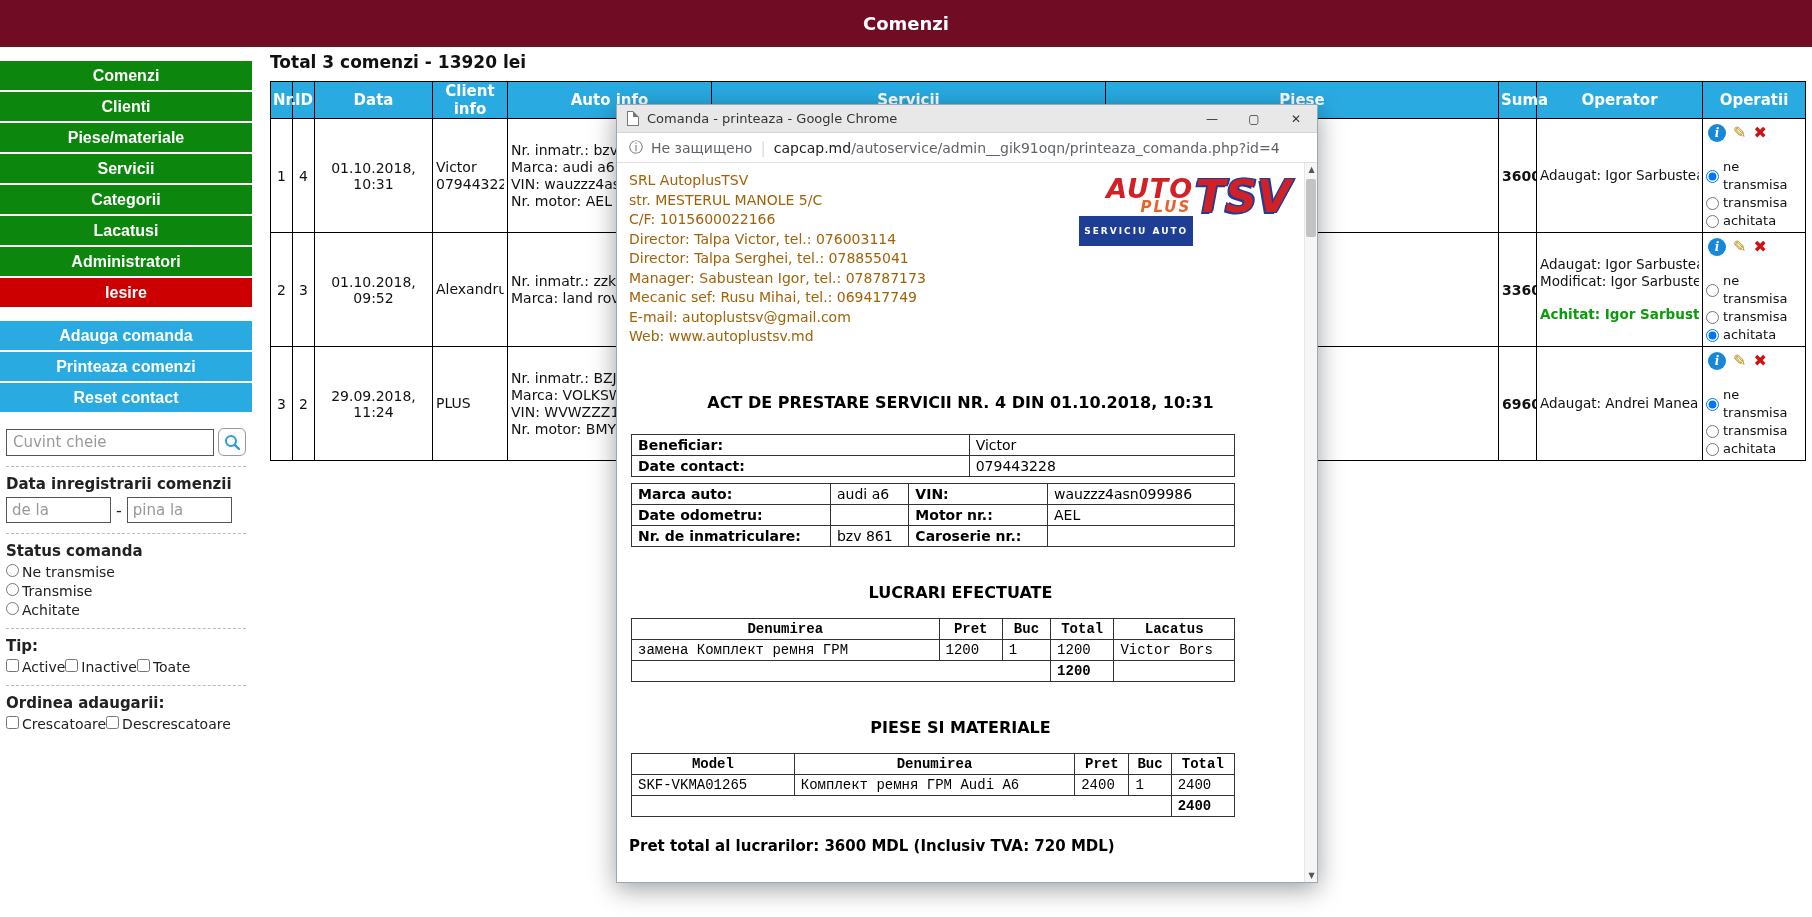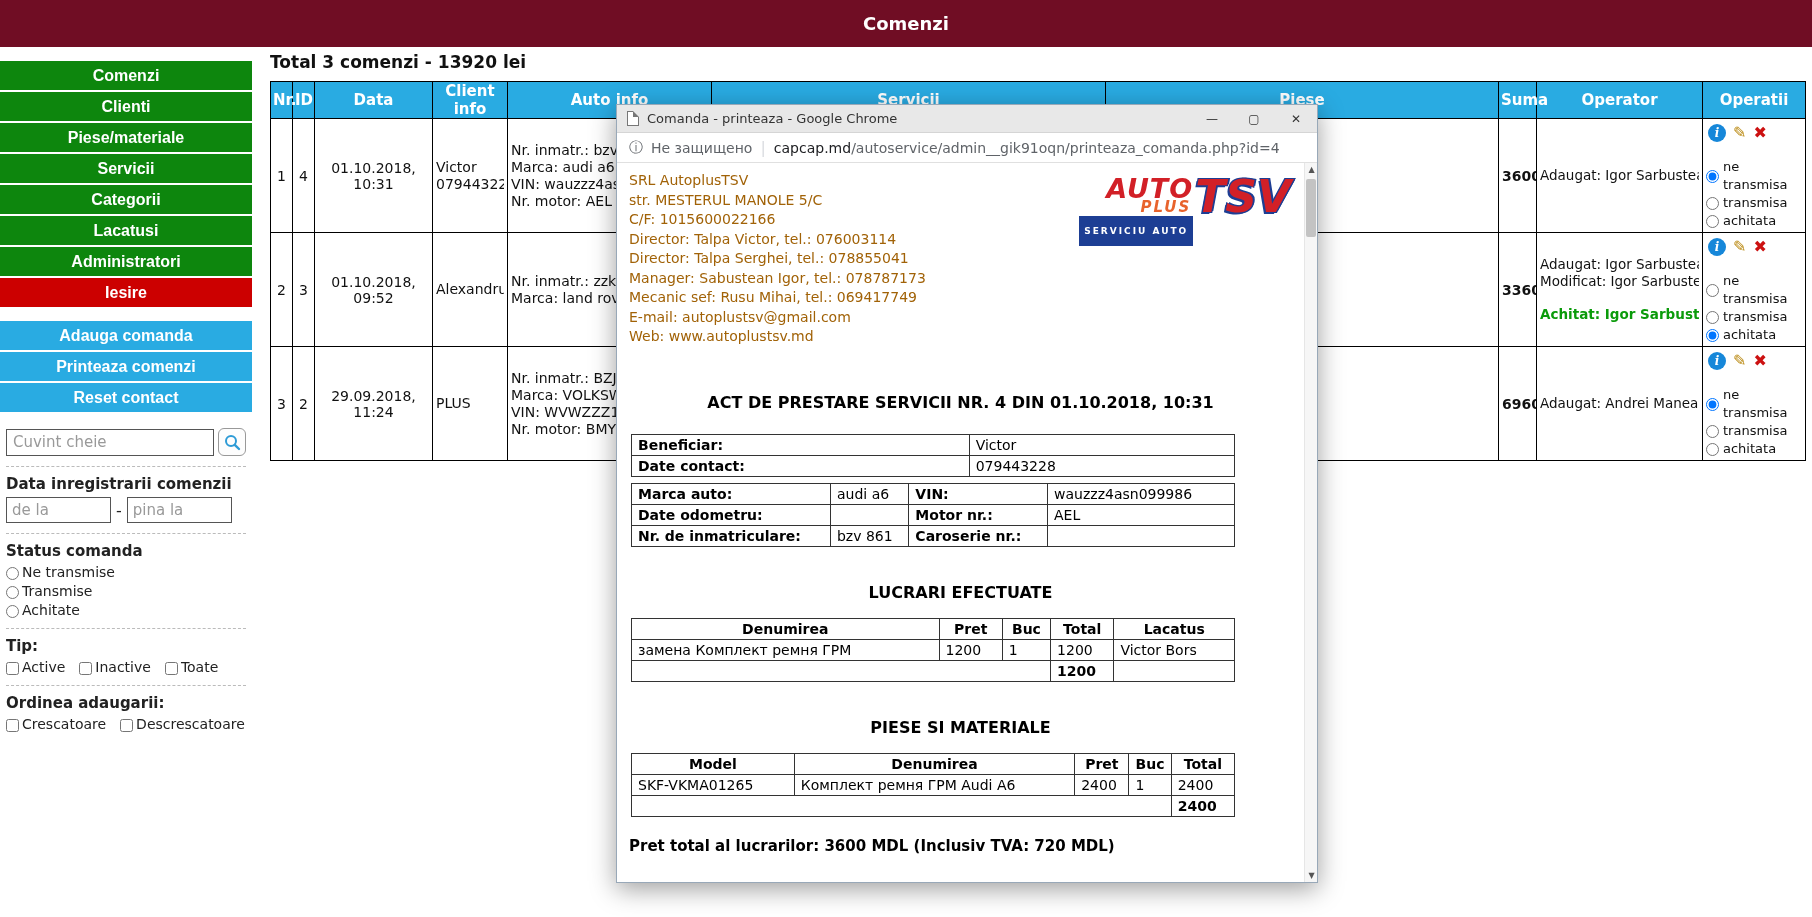--- a/index.html
+++ b/index.html
@@ -27,22 +27,22 @@
     color:#333; font-family:inherit; }
   .search-input::placeholder { color:#999; }
   .search-btn { width:28px; height:28px; border:1px solid #999; border-radius:6px; background:#fdfdfd;
     display:flex; align-items:center; justify-content:center; cursor:pointer; }
   .dashed { border-top:1px dashed #bbb; margin:10px 0 8px 0; }
   .f-title { font-weight:700; font-size:15px; margin-bottom:4px; }
   .date-row { display:flex; align-items:center; gap:5px; }
   .date-input { width:105px; height:26px; border:1px solid #555; padding:0 5px; font-size:15px; font-family:inherit; }
   .date-input::placeholder { color:#999; }
   .opt-line { display:flex; align-items:center; gap:6px; font-size:14px; margin:3px 0; }
-  .opt-inline { display:flex; align-items:center; gap:14px; font-size:14px; margin-top:2px; }
-  .opt-inline label, .opt-line label { display:flex; align-items:flex-end; gap:3px; }
+  .opt-inline { display:flex; align-items:center; font-size:14px; margin-top:2px; }
+  .opt-inline label, .opt-line label { display:flex; align-items:flex-start; gap:3px; }
   input[type=radio], input[type=checkbox] { width:13px; height:13px; }
 
   
   .summary { position:absolute; left:270px; top:52px; font-size:17px; font-weight:700; color:#111; }
   table.orders { position:absolute; left:270px; top:81px; border-collapse:collapse; table-layout:fixed;
     width:1535px; font-size:14px; color:#111; background:#fff; }
   table.orders th { background:#29abe2; color:#fff; border:1px solid #000; height:23px;
     font-size:15px; font-weight:700; padding:0 2px; }
   table.orders td { border:1px solid #000; padding:2px 3px; vertical-align:middle; overflow:hidden; }
   td.c { text-align:center; }
@@ -95,21 +95,21 @@
     padding:10px 5px; margin-top:2px; }
   .logo-tsv { color:#d22027; font-weight:900; font-style:italic; font-size:44px; line-height:40px;
     text-shadow:-2px 2px 0 #1d3e94, 2px -1px 0 #1d3e94, -1px -1px 0 #1d3e94, 1px 1px 0 #1d3e94; }
   .doc-title { text-align:center; font-weight:700; font-size:16px; color:#000; margin-top:46px; }
   table.doc { border-collapse:collapse; width:604px; margin-left:2px; table-layout:fixed; font-size:14px; color:#000; }
   table.doc td, table.doc th { border:1px solid #333; padding:1px 6px; height:21px; text-align:left; overflow:hidden; white-space:nowrap; }
   td.lbl { font-weight:700; }
   .t-benef { margin-top:22px; }
   .t-auto { margin-top:6px; }
   .sec-head { text-align:center; font-weight:700; font-size:16px; margin-top:36px; }
-  .t-lucrari, .t-piese { margin-top:16px; }
+  .t-lucrari, .t-piese { margin-top:16px;font-family:Liberation Mono, monospace; }
   table.doc th.hd { font-weight:700; text-align:center; }
   td.bold { font-weight:700; }
   .pret-total { font-weight:700; font-size:15px; margin-top:20px; }
 </style>
 </head>
 <body>
 
 <div id="stage">
 
   <div class="topbar">

